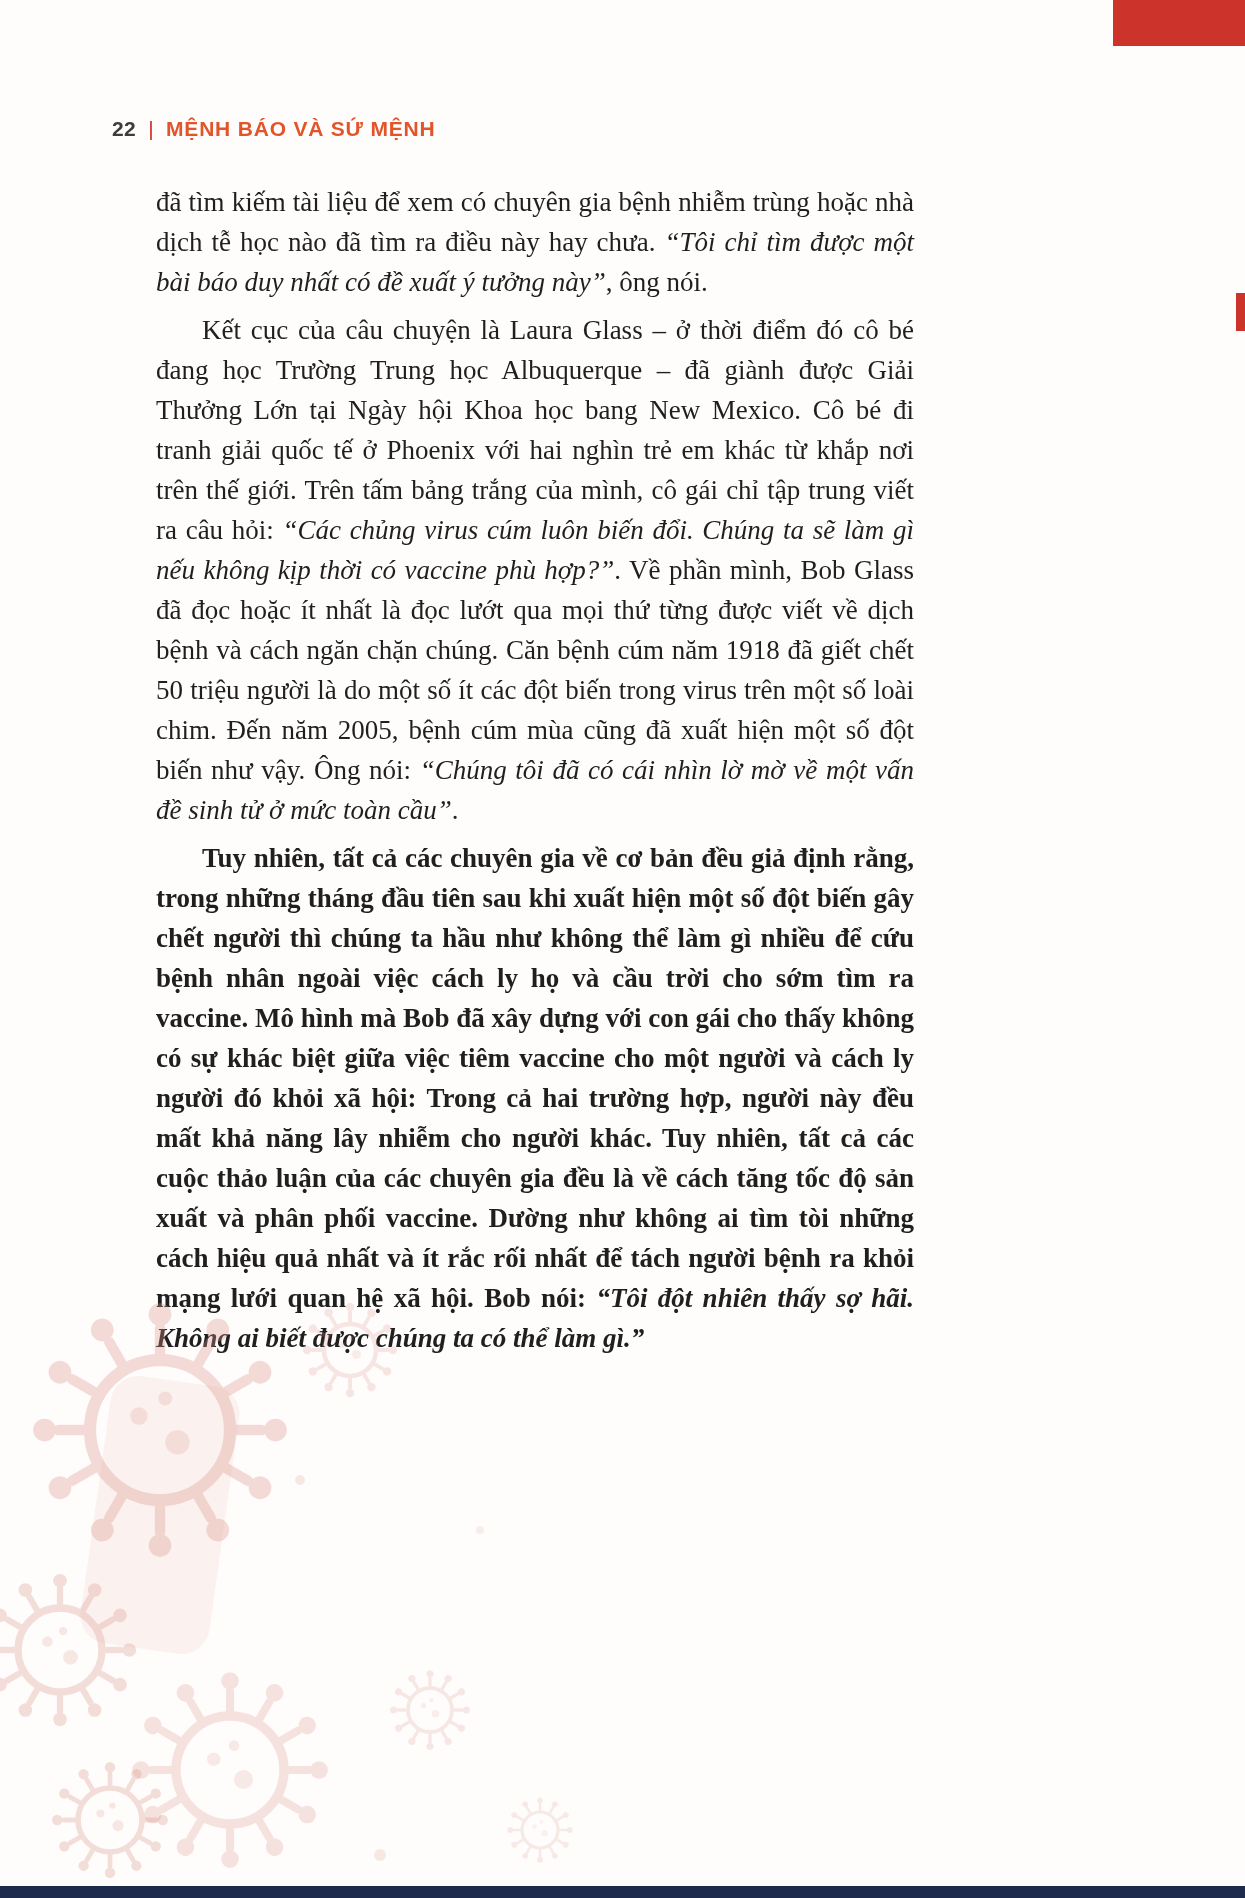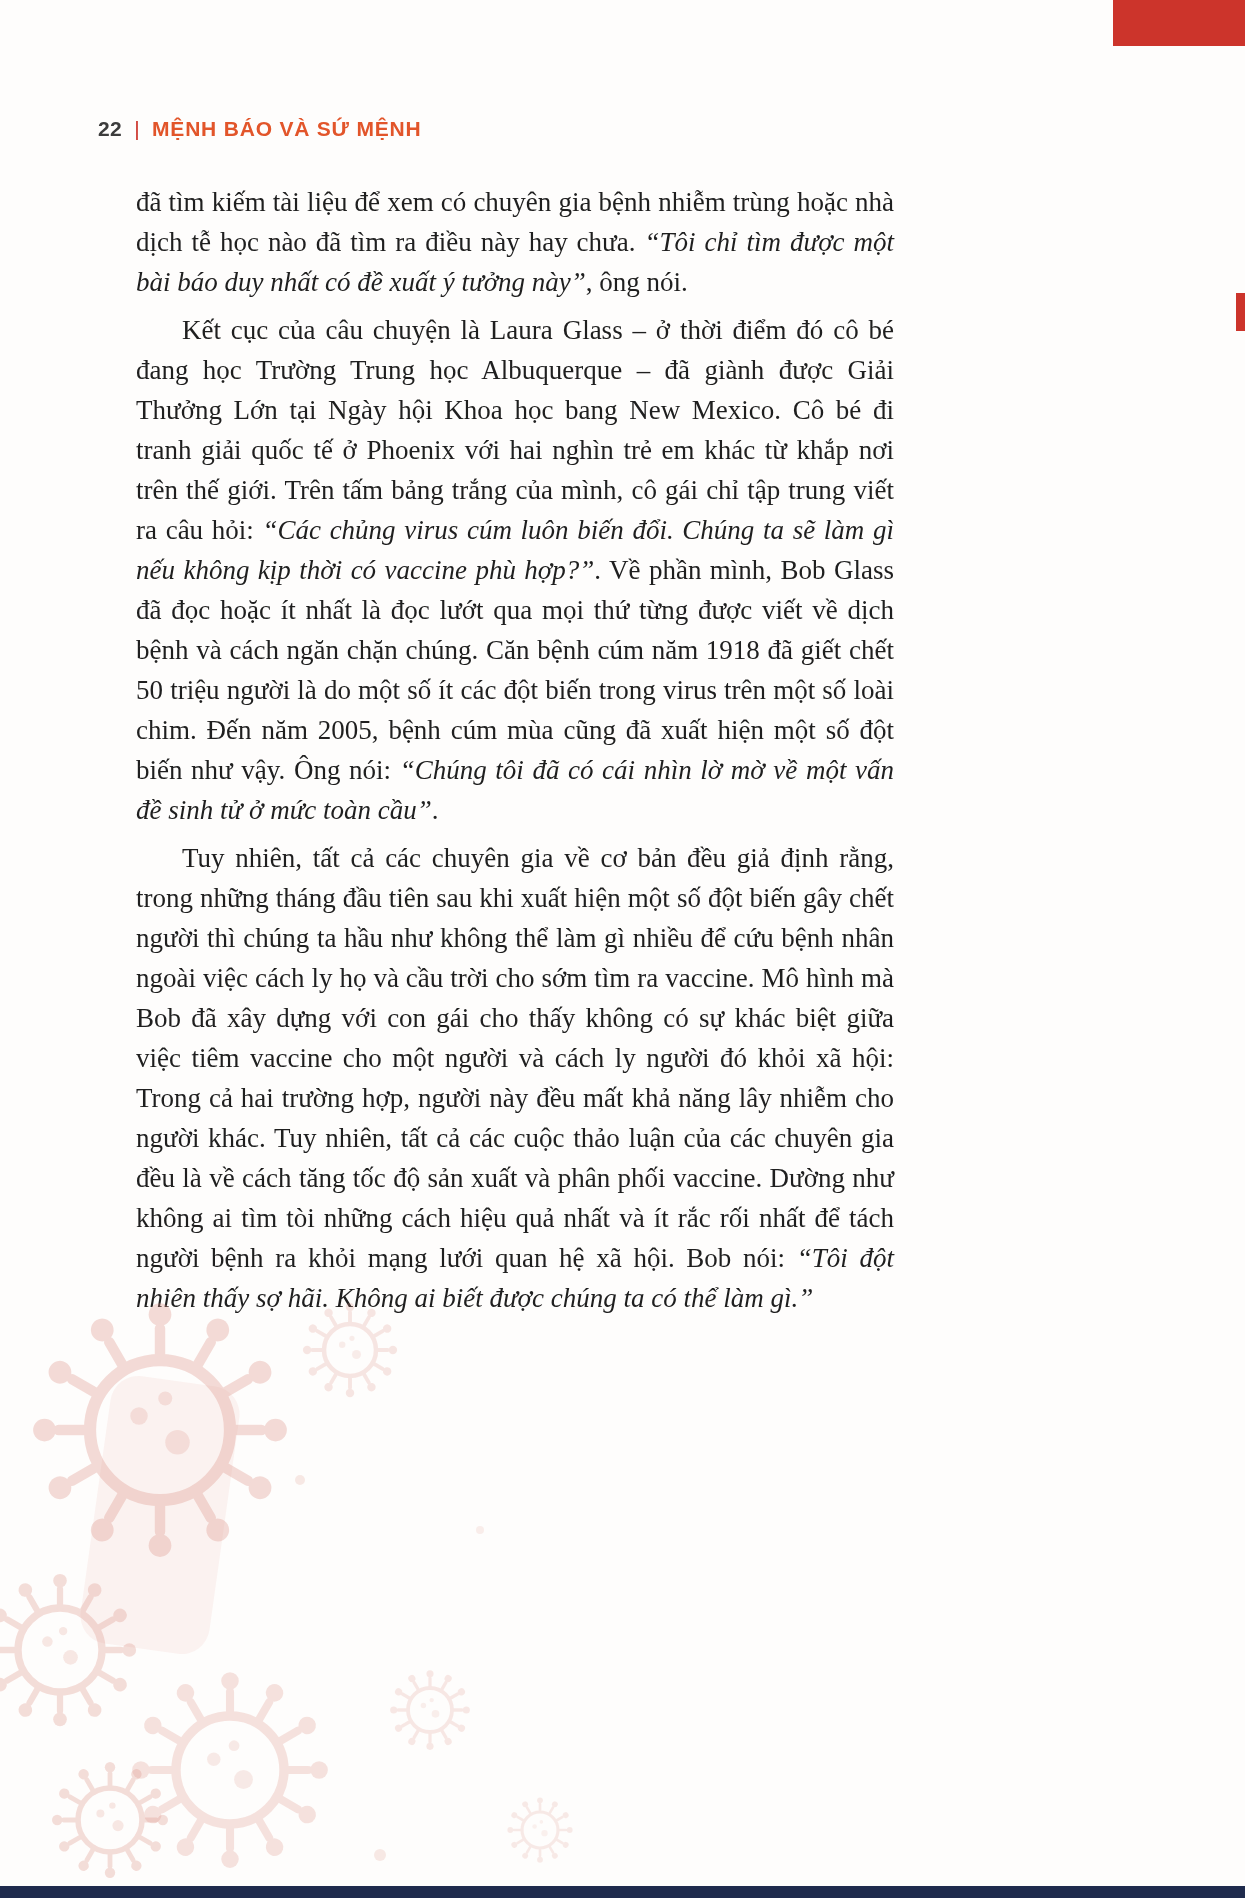--- a/index.html
+++ b/index.html
@@ -10,50 +10,50 @@
     width: 1245px;
     height: 1898px;
     background: #fefdfc;
     overflow: hidden;
     font-family: "Liberation Serif", serif;
   }
 
   
   .header {
     position: absolute;
-    left: 98px;
+    left: 112px;
     top: 117px;
     display: flex;
     align-items: center;
     gap: 12px;
     font-family: "Liberation Sans", sans-serif;
     font-weight: 700;
     font-size: 21px;
     letter-spacing: 0.4px;
     color: #3c3c3c;
     white-space: nowrap;
   }
   .header .page-num { color: #3c3c3c; }
   .header .sep { color: var(--accent-red); font-weight: 400; font-size: 21px; }
   .header .title { color: var(--accent-orange); letter-spacing: 0.8px; }
 
   
   .text-block {
     position: absolute;
-    left: 136px;
+    left: 156px;
     top: 182px;
     width: 758px;
     font-size: 27px;
     line-height: 40px;
     color: #1f1f1f;
     text-align: justify;
     text-justify: inter-word;
   }
   .text-block p { margin: 0 0 8px 0; }
-  .text-block p:last-child { margin-bottom: 9px; }
+  .text-block p:last-child { margin-bottom: 9px; font-weight: bold; }
   .text-block p.indent { text-indent: 46px; }
   .italic { font-style: italic; }
 
   
   .deco-top-right {
     position: absolute;
     right: 0; top: 0;
     width: 132px; height: 46px;
     background: var(--accent-red);
   }

